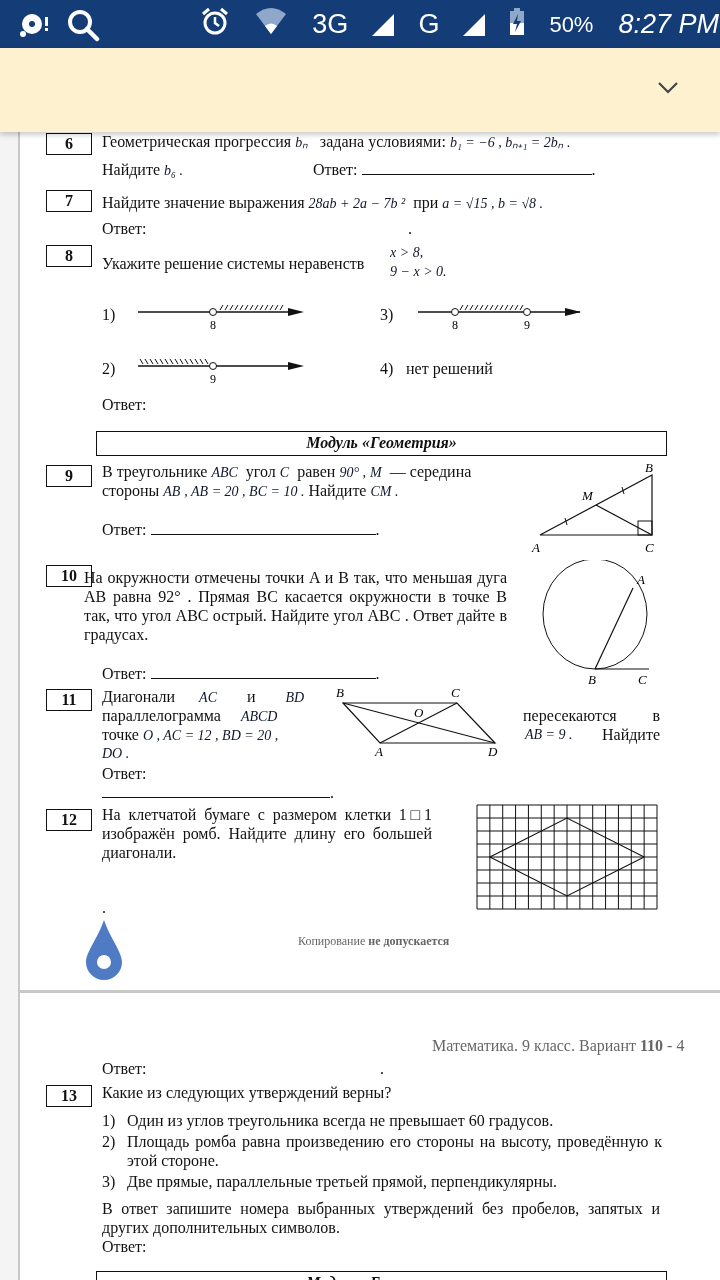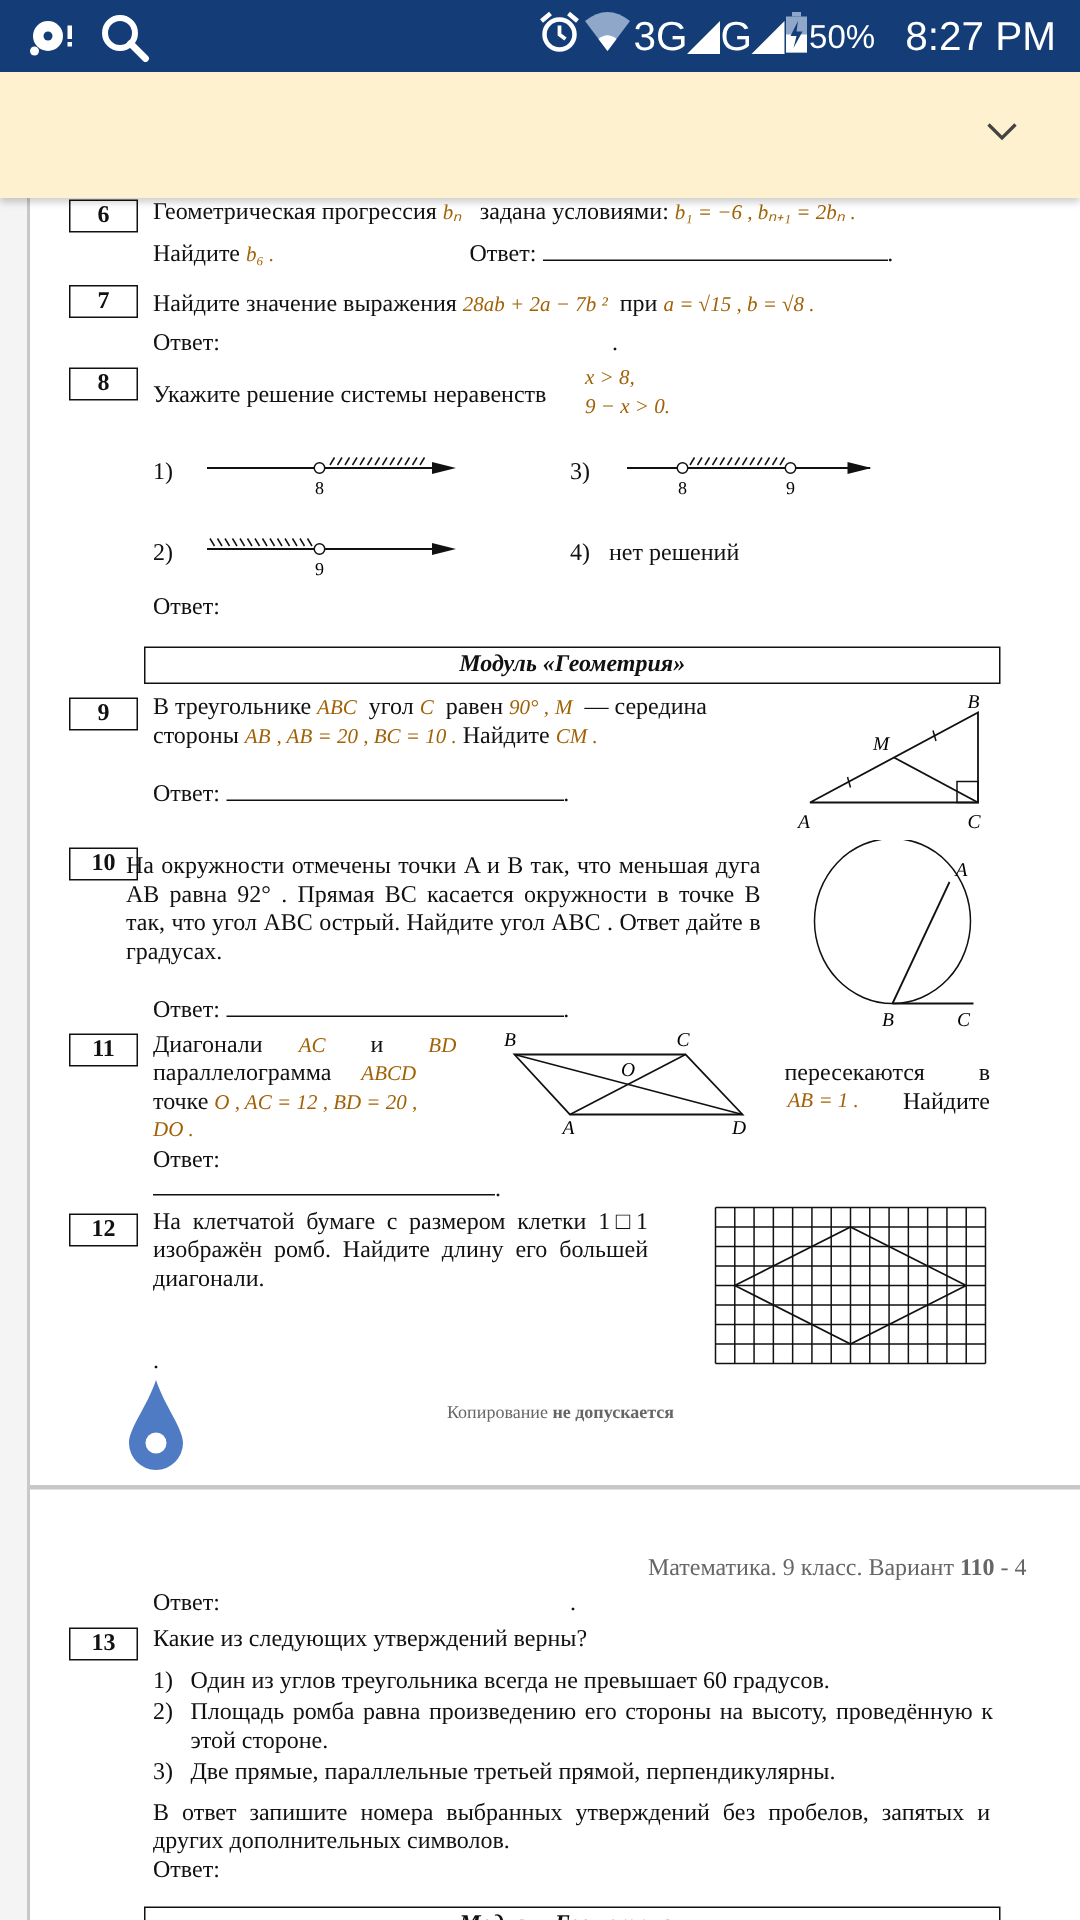--- a/index.html
+++ b/index.html
@@ -3,40 +3,40 @@
 <meta charset="utf-8">
 <style>
   * { box-sizing: border-box; margin: 0; padding: 0; }
   html, body { width: 720px; height: 1280px; overflow: hidden; background: #f4f4f4; }
   body { position: relative; font-family: "Liberation Serif", serif; color: #111; }
 
   
   .statusbar { position: absolute; left: 0; top: 0; width: 720px; height: 48px; background: #143d78; color: #fff;
     font-family: "Liberation Sans", sans-serif; }
   .sb-left { position: absolute; left: 18px; top: 8px; display: flex; align-items: center; gap: 14px; }
-  .sb-right { position: absolute; right: 16px; top: 6px; display: flex; align-items: center; gap: 0; font-size: 27px; }
+  .sb-right { position: absolute; right: 1px; top: 6px; display: flex; align-items: center; gap: 24px; font-size: 27px; }
   .sb-right .pct { font-size: 22px; }
-  .sb-right .time { font-size: 27px; margin-left: 20px; }
+  .sb-right .time { font-size: 27px; margin-left: 1px; font-style: italic; }
   .sig { width: 0; height: 0; border-left: 22px solid transparent; border-bottom: 22px solid #fff; display:inline-block; }
 
   
   .banner { position: absolute; left: 0; top: 48px; width: 720px; height: 84px; background: #fdf1cf;
     box-shadow: 0 3px 5px rgba(0,0,0,0.2); z-index: 5; font-family: "DejaVu Sans", sans-serif; }
   .banner-text { position: absolute; left: 32px; top: 24px; font-size: 26px; color: #555; letter-spacing: -0.3px; }
   .banner-chev { position: absolute; right: 40px; top: 28px; width: 24px; height: 24px; }
 
   
   .page { position: absolute; left: 18px; top: 120px; width: 702px; height: 1160px; background: #fff;
     border-left: 2px solid #c8c8c8; }
   .pagebreak { position: absolute; left: 18px; top: 990px; width: 702px; height: 3px; background: #c8c8c8; }
 
   .num { position: absolute; left: 46px; width: 46px; height: 22px; border: 1.5px solid #111; font-weight: bold;
     font-size: 16px; text-align: center; line-height: 19px; background:#fff; }
   .t { position: absolute; font-size: 16px; line-height: 19px; white-space: nowrap; }
-  .m { font-style: italic; font-family: "Liberation Serif", serif; font-size: 14px; color:#a16207; }
+  .m { font-style: italic; font-family: "Liberation Serif", serif; font-size: 14px; color:#0f172a; }
   .j { white-space: normal; text-align: justify; }
   .uline { display: inline-block; border-bottom: 1.2px solid #111; height: 14px; vertical-align: baseline; }
 
   .module { position: absolute; left: 96px; top: 431px; width: 571px; height: 25px; border: 1.5px solid #111;
     text-align: center; font-weight: bold; font-style: italic; font-size: 16px; line-height: 22px; }
 
   .foot { position: absolute; font-size: 12px; color: #666; }
   .drop { position: absolute; left: 84px; top: 918px; }
   svg text { font-family: "Liberation Serif", serif; }
 </style>
@@ -274,21 +274,21 @@
 <div class="t" style="left:102px;top:725px">
   <span>точке</span>
   <span class="m">O , AC = 12 , BD = 20 ,</span>
 </div>
 <div class="t m" style="left:102px;top:744px">DO .</div>
 <div class="t" style="left:523px;top:706px;width:137px;display:flex;justify-content:space-between">
   <span>пересекаются</span>
   <span>в</span>
 </div>
 <div class="t" style="left:525px;top:725px;width:135px;display:flex;justify-content:space-between">
-  <span class="m">AB = 1 .</span>
+  <span class="m">AB = 9 .</span>
   <span>Найдите</span>
 </div>
 <div class="t" style="left:102px;top:764px">Ответ:</div>
 <div class="t" style="left:102px;top:783px">
   <span class="uline" style="width:228px"></span>.
 </div>
 <svg style="position:absolute;left:330px;top:682px" width="180" height="80">
   <path d="M13 21 L127 21 L165 61 L50 61 Z" fill="none" stroke="#111" stroke-width="1.2"></path>
   <line x1="13" y1="21" x2="165" y2="61" stroke="#111" stroke-width="1.1"></line>
   <line x1="50" y1="61" x2="127" y2="21" stroke="#111" stroke-width="1.1"></line>

